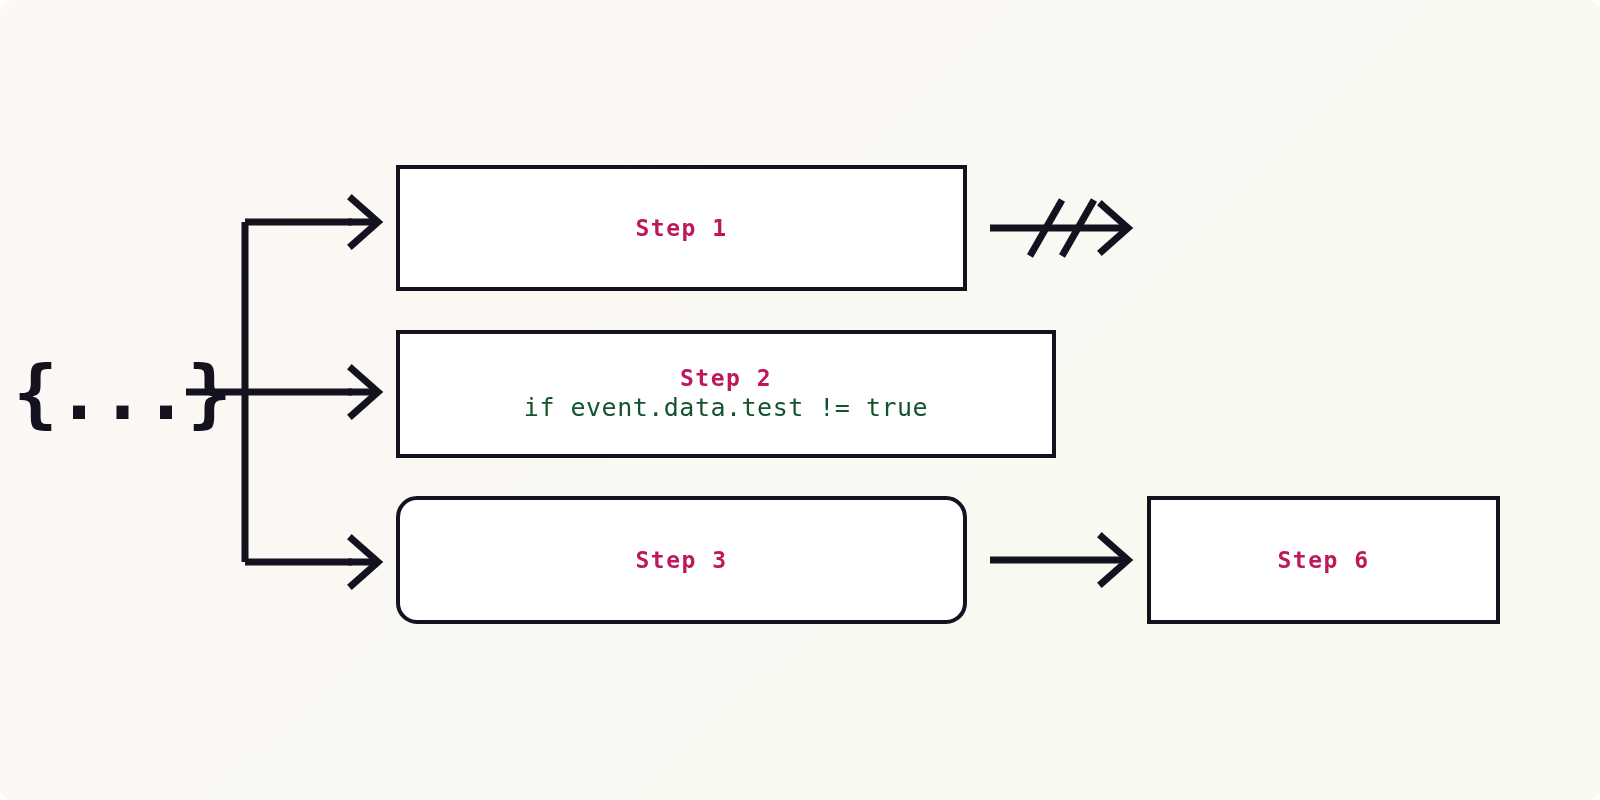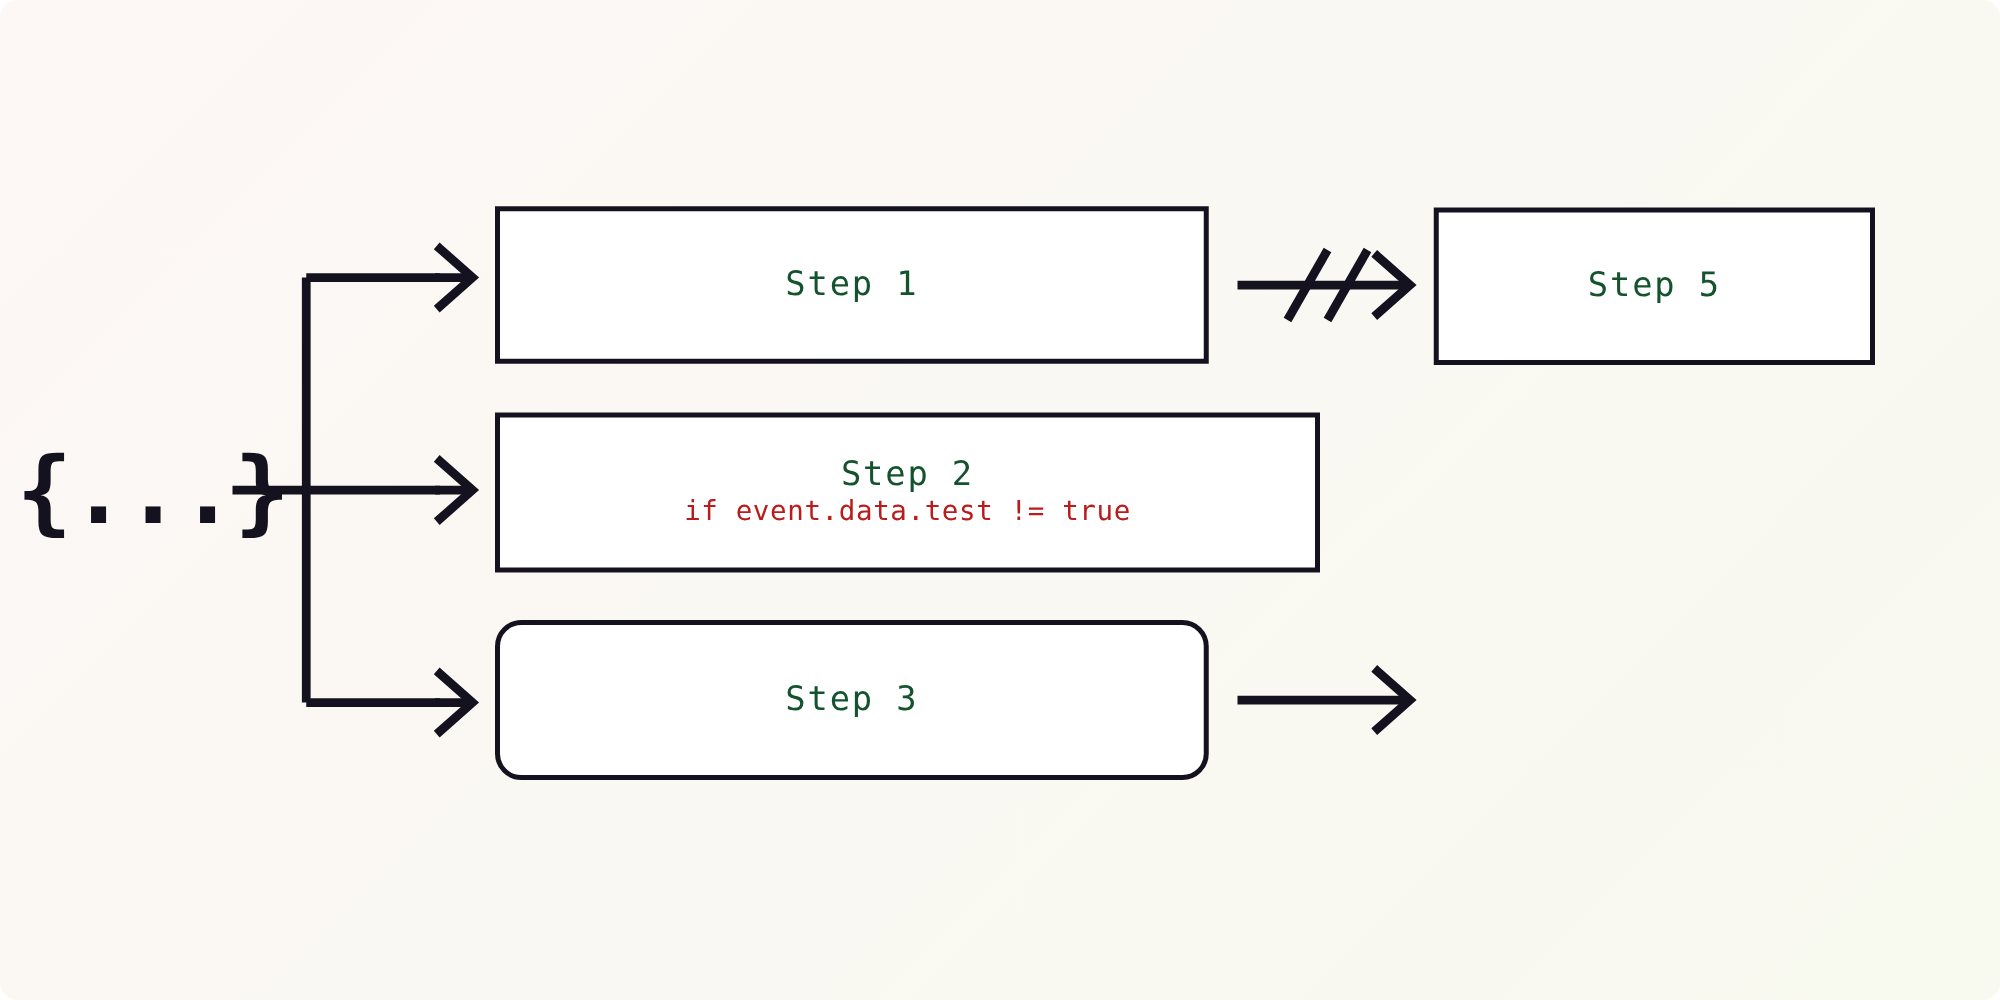--- a/index.html
+++ b/index.html
@@ -38,32 +38,32 @@
     box-sizing: border-box;
     background: #ffffff;
     border: 4px solid #14121f;
     display: flex;
     flex-direction: column;
     align-items: center;
     justify-content: center;
   }
   .node-title {
     font-family: "DejaVu Sans Mono", monospace;
-    font-weight: normal;
-    font-size: 27px;
+    font-weight: bold;
+    font-size: 23px;
     letter-spacing: 1.5px;
-    color: #14532d;
+    color: #be185d;
     line-height: 1.15;
   }
   .node-sub {
     font-family: "DejaVu Sans Mono", monospace;
     font-weight: normal;
-    font-size: 22px;
+    font-size: 25px;
     letter-spacing: 0.5px;
-    color: #b91c1c;
+    color: #14532d;
     line-height: 1.2;
     margin-top: 2px;
   }
 
   #node-step1 { left: 396px; top: 165px;  width: 571px; height: 126px; }
   #node-step2 { left: 396px; top: 330px;  width: 660px; height: 128px; }
   #node-step3 { left: 396px; top: 496px;  width: 571px; height: 128px; border-radius: 21px; }
   #node-step5 { left: 1147px; top: 166px; width: 353px; height: 126px; }
   #node-step6 { left: 1147px; top: 496px; width: 353px; height: 128px; }
 
@@ -137,18 +137,18 @@
 
   <div class="node" id="node-step2">
     <div class="node-title">Step 2</div>
     <div class="node-sub">if event.data.test != true</div>
   </div>
 
   <div class="node" id="node-step3">
     <div class="node-title">Step 3</div>
   </div>
 
-  <div class="node" id="node-step5">
-    <div class="node-title">Step 5</div>
+
+  <div class="node" id="node-step6">
+    <div class="node-title">Step 6</div>
   </div>
-
 
 </div>
 
 </body></html>

